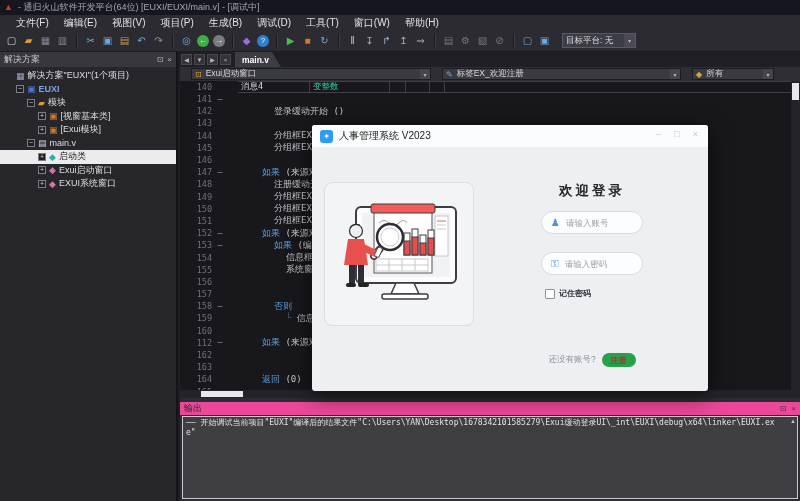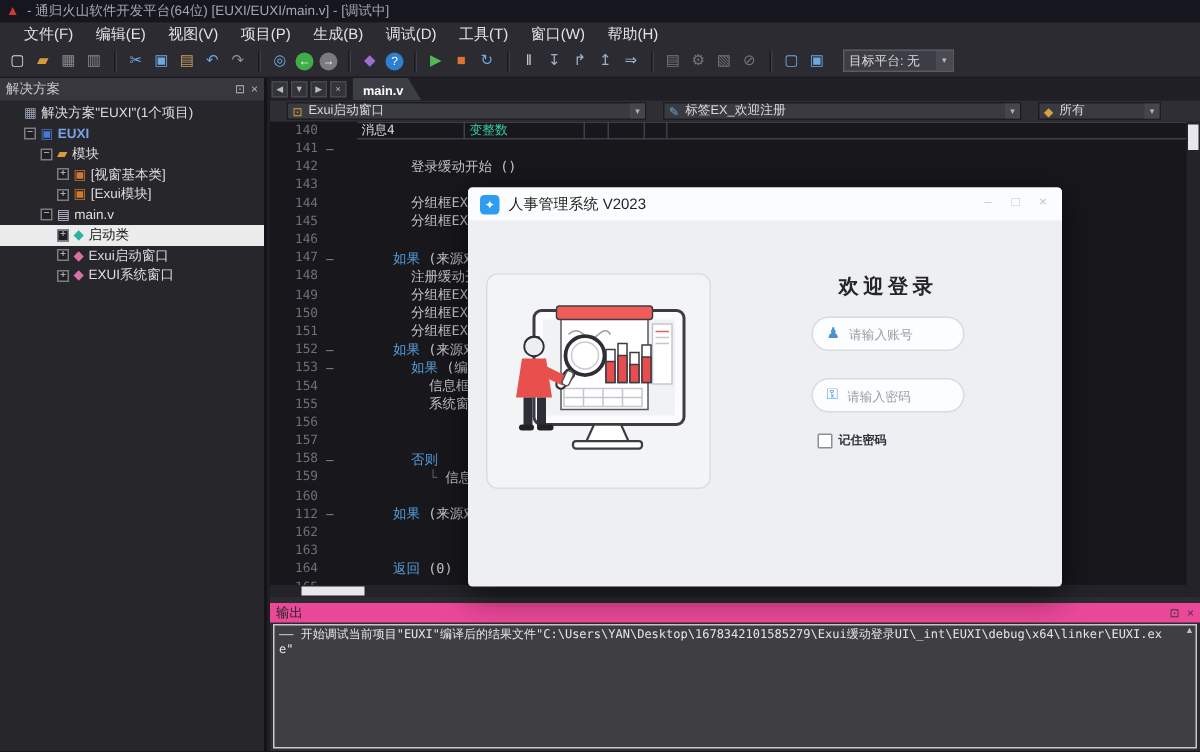--- a/index.html
+++ b/index.html
@@ -412,15 +412,19 @@
       <span class="iicon">⚿</span>
       <input type="text" placeholder="请输入密码" style="">
     </div>
 
     <label class="remember">
       <input type="checkbox" style="">
       <span>记住密码</span>
     </label>
 
 
+    <div class="bottomrow">
+      <span class="no-account">还没有账号?</span>
+      <button class="register-btn">注册</button>
+    </div>
   </div>
 
 </div>
 
 </body></html>

